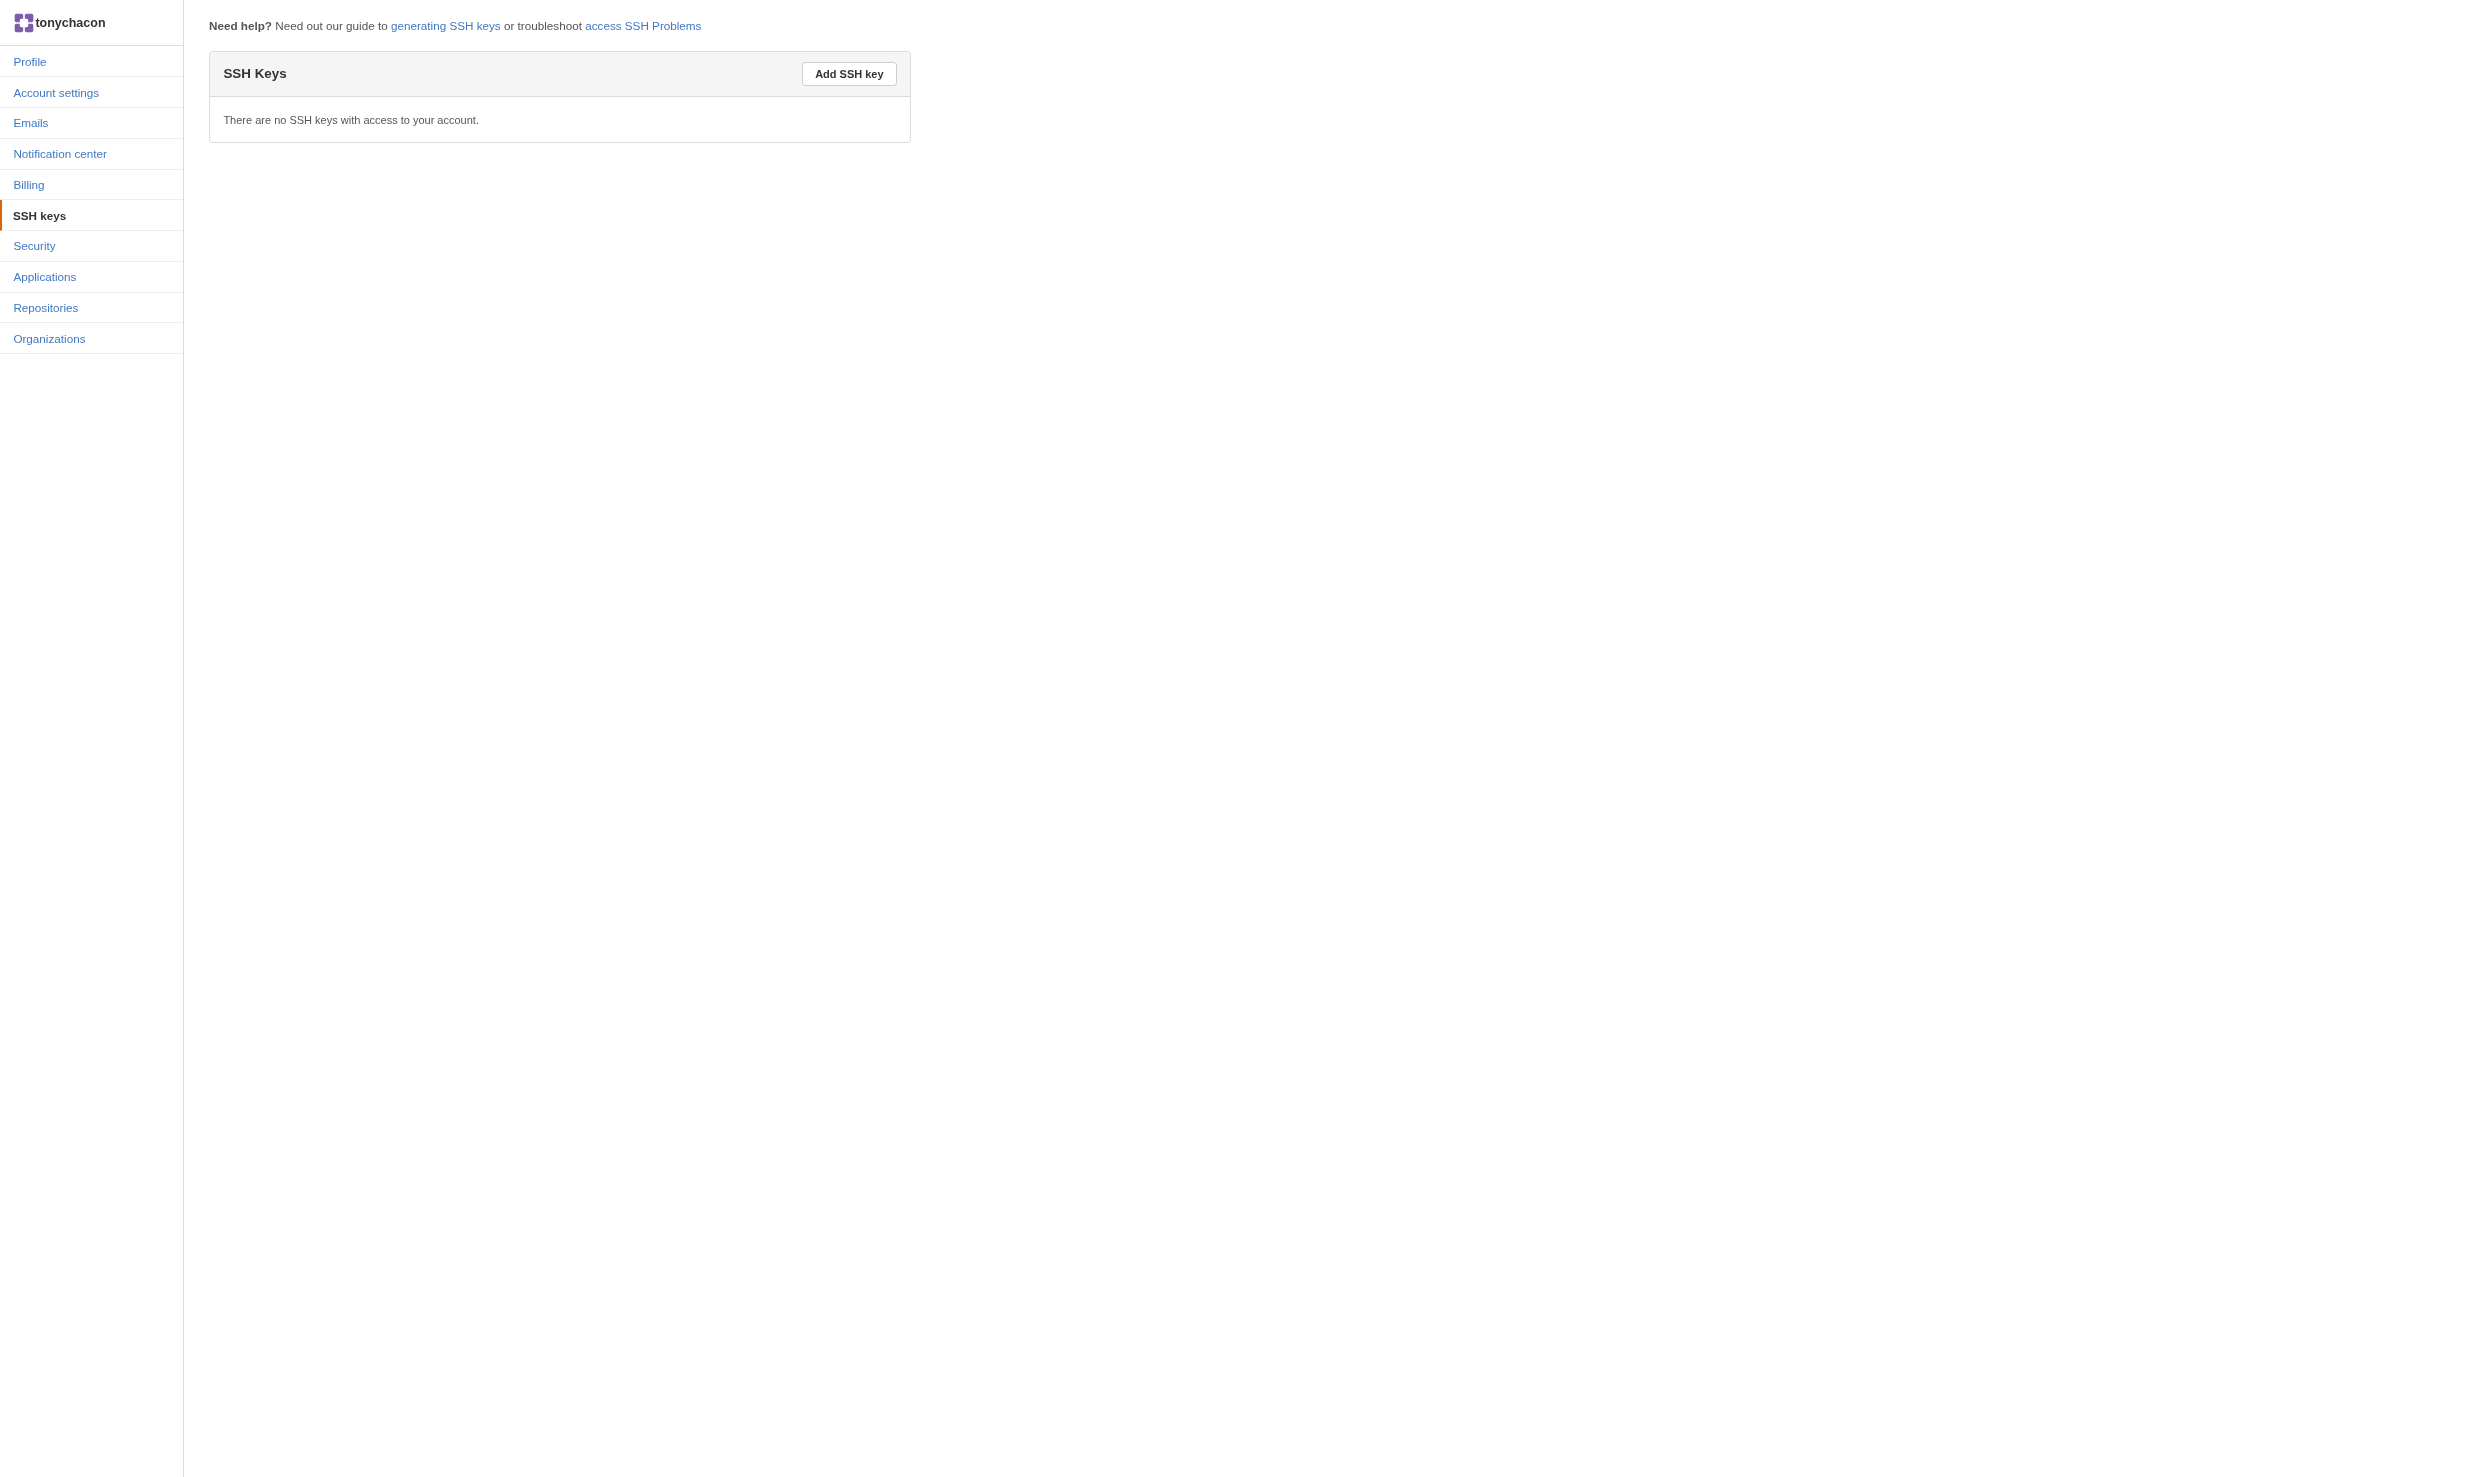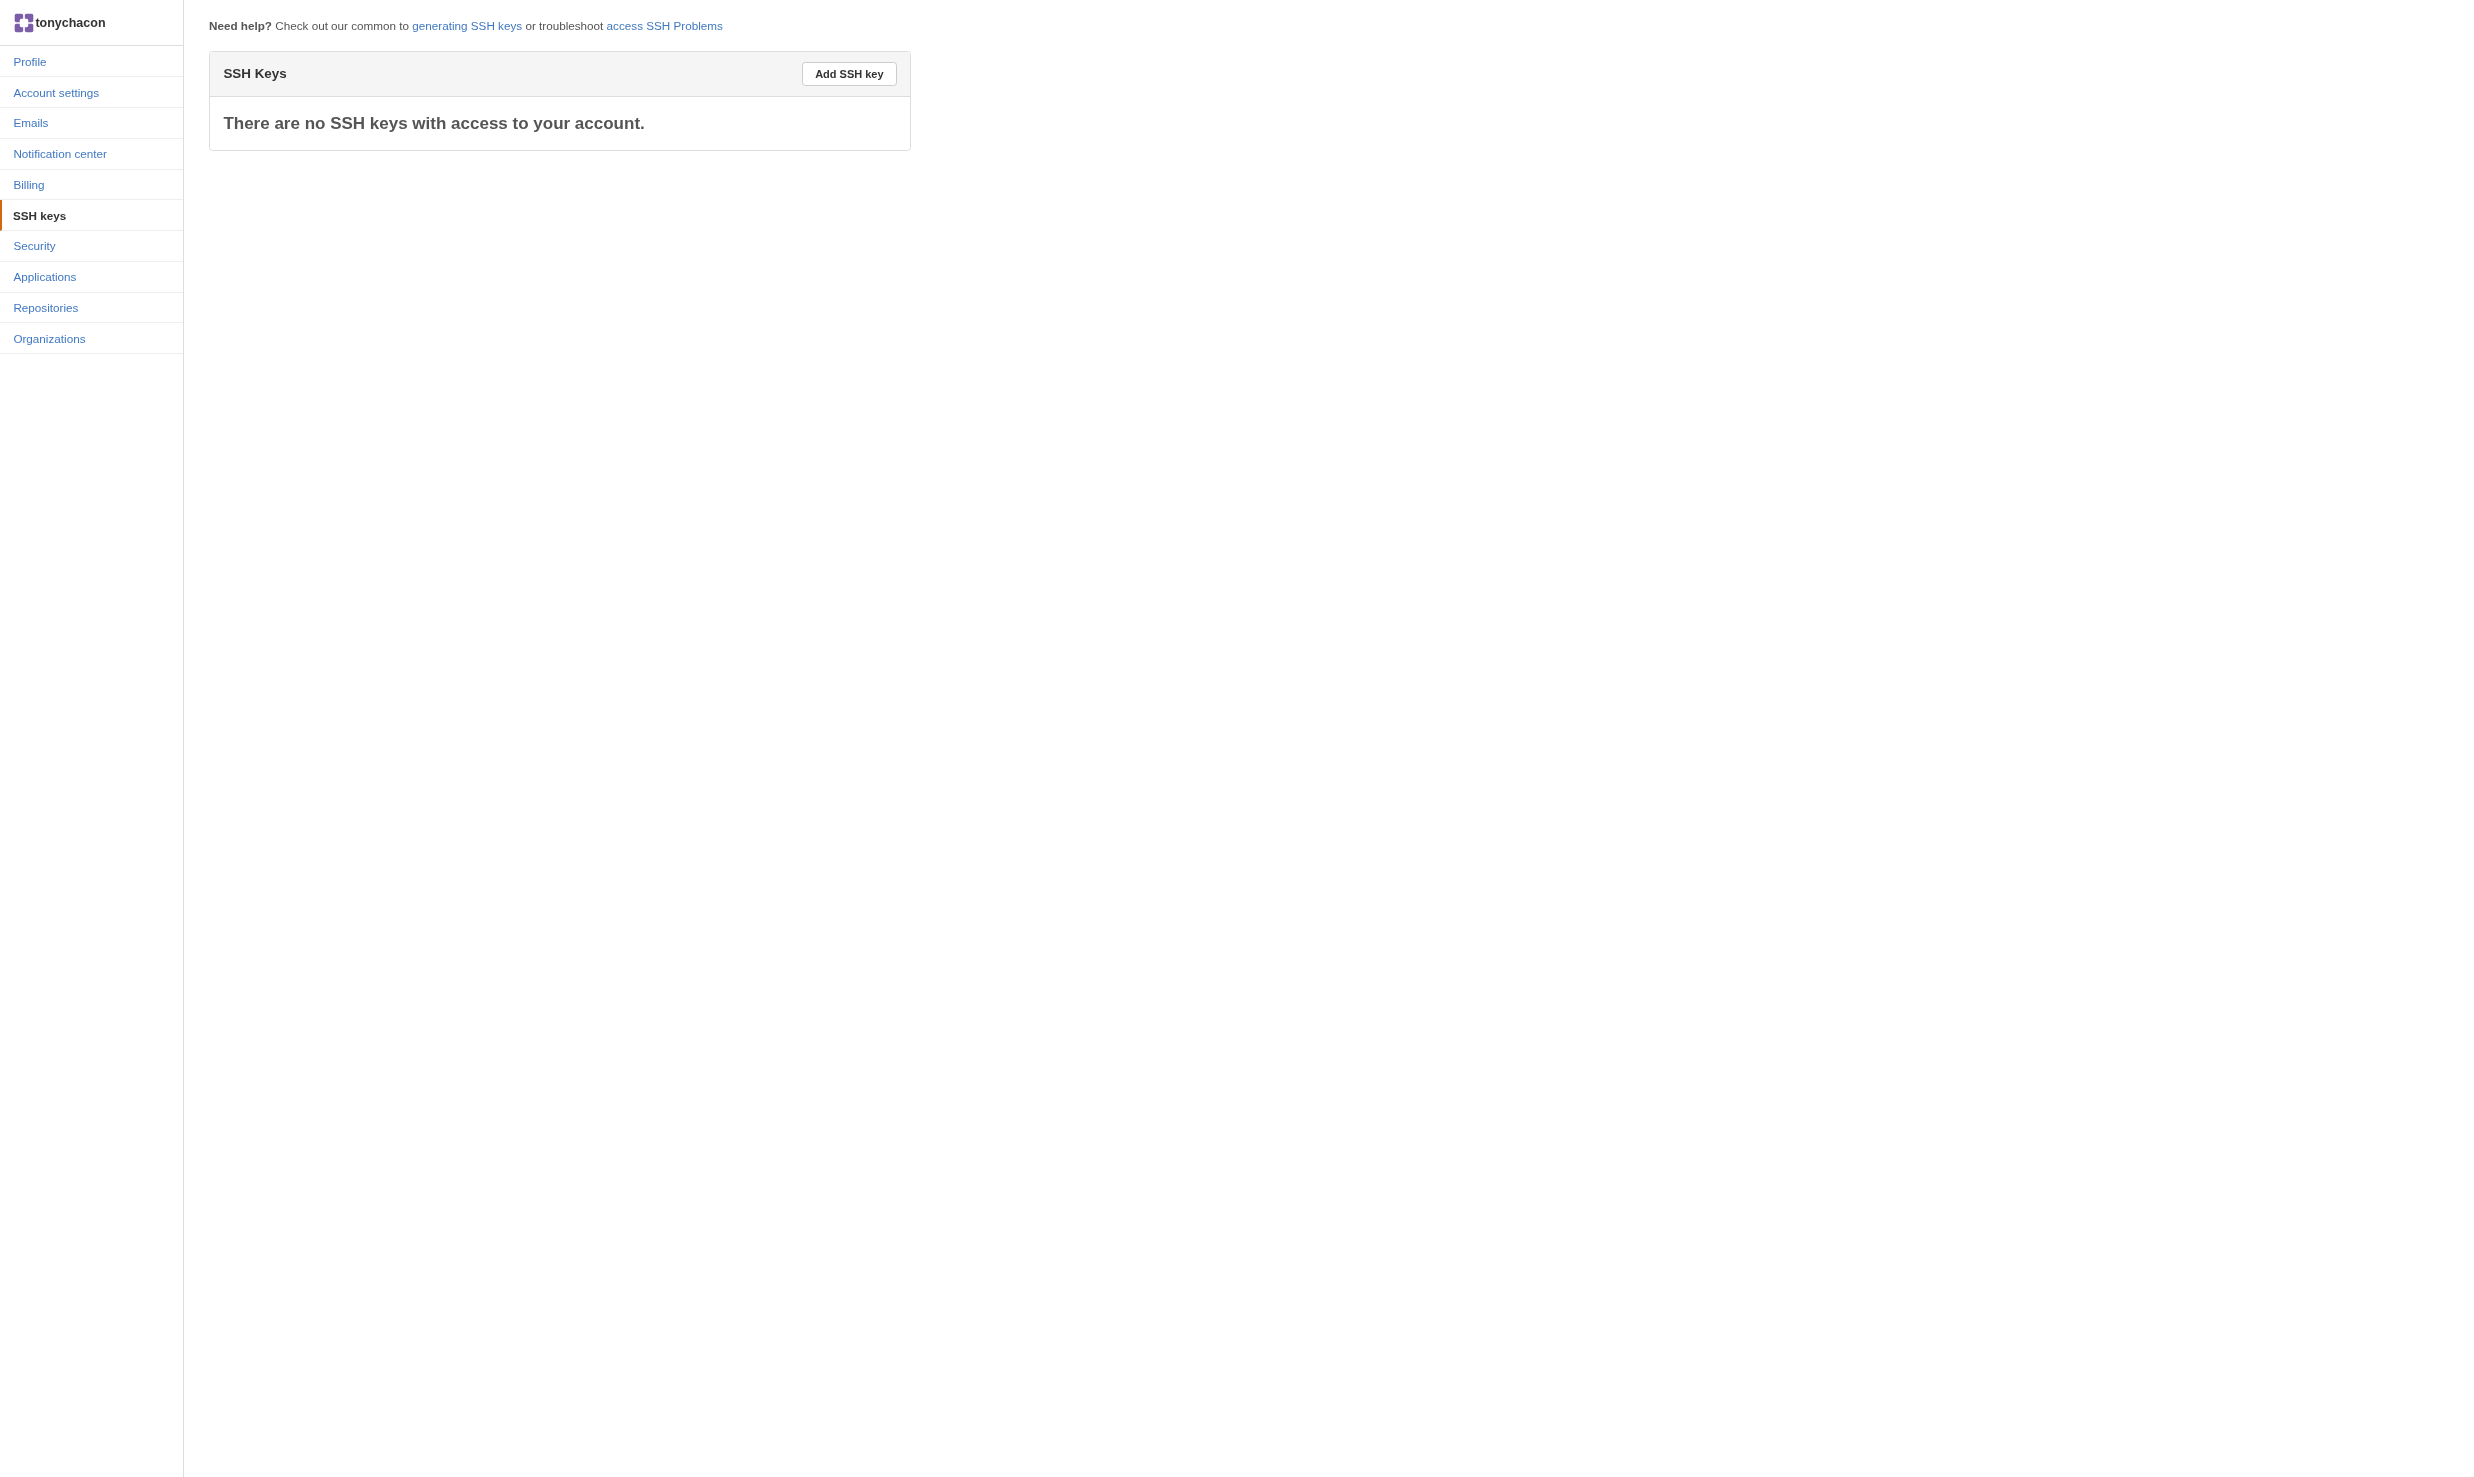--- a/index.html
+++ b/index.html
@@ -123,22 +123,21 @@
       cursor: pointer;
       font-weight: bold;
     }
 
     .panel-body {
       padding: 16.7px 13.4px;
     }
 
     .no-keys-msg {
       color: #555;
-      font-size: 17px;
-      font-weight: bold;
+      font-size: 11px;
     }
 
     
     .form-panel {
       border: 0.8px solid #ddd;
       border-radius: 3.3px;
       background: #fff;
     }
 
     .form-panel-header {
@@ -258,21 +257,21 @@
         <li>
           <a href="#">Organizations</a>
         </li>
       </ul>
   </aside>
 
   <main class="main-content">
 
     <p class="help-text">
       <strong>Need help?</strong>
-      <span> Check out our common to </span>
+      <span> Need out our guide to </span>
       <a href="#">generating SSH keys</a>
       <span> or troubleshoot </span>
       <a href="#">access SSH Problems</a>
     </p>
 
     <div class="panel">
       <div class="panel-header">
         <span class="panel-header-title">SSH Keys</span>
         <button class="btn-add-ssh">Add SSH key</button>
       </div>

